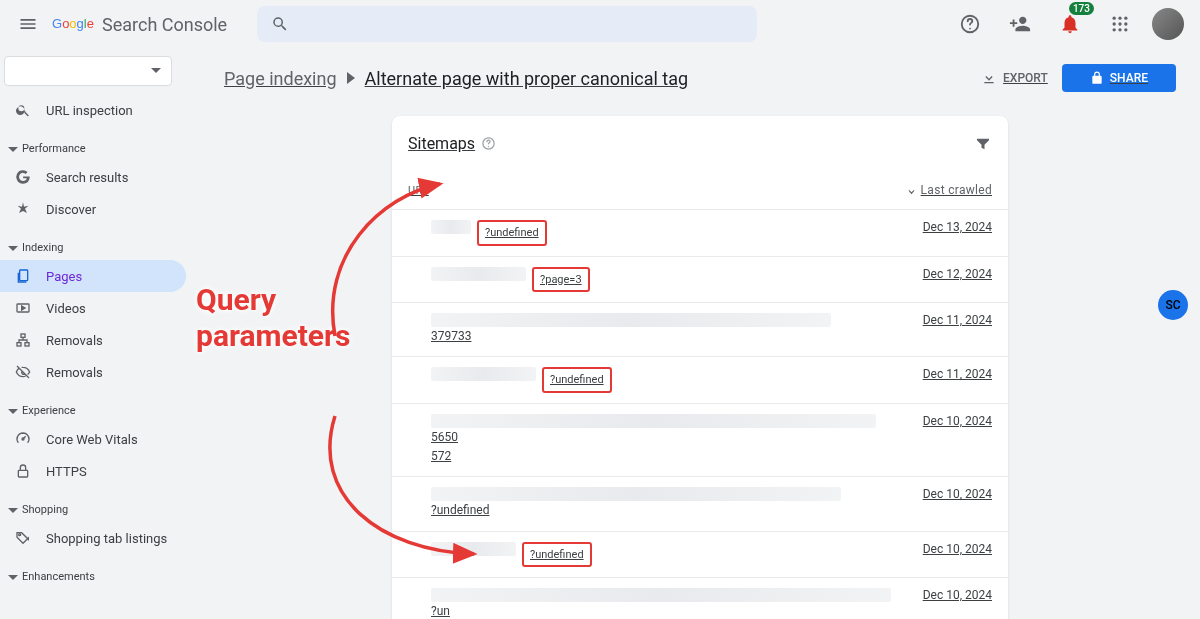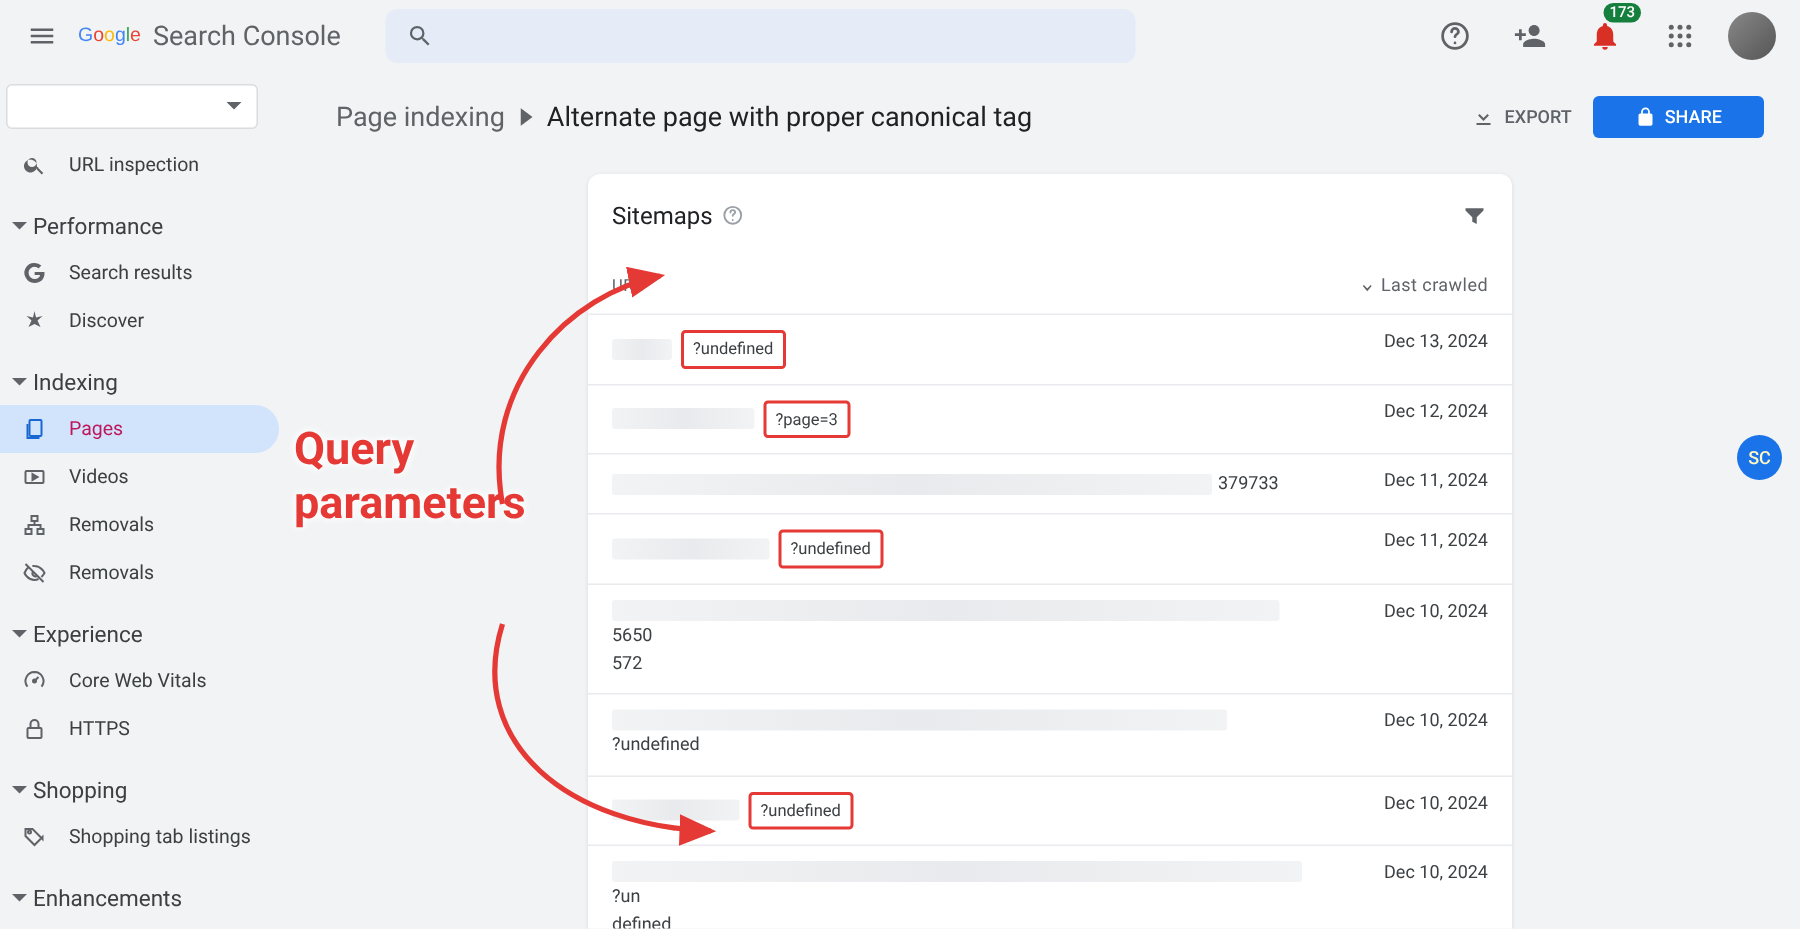--- a/index.html
+++ b/index.html
@@ -12,59 +12,59 @@
   .logo-text { font-size: 18px; color: #5f6368; }
   .search-wrap { flex: 1; display: flex; align-items: center; margin-left: 30px; margin-right: 16px; max-width: 500px; background: #e6ecf7; border-radius: 8px; height: 36px; padding: 0 14px; }
   .topbar-right { margin-left: auto; display: flex; align-items: center; gap: 14px; }
   .iconbtn { width: 36px; height: 36px; display: flex; align-items: center; justify-content: center; border-radius: 50%; cursor: pointer; color: #5f6368; position: relative; }
   .badge { position: absolute; top: -4px; right: -6px; background: #15803d; color: #fff; font-size: 10px; font-weight: 500; padding: 1px 4px; border-radius: 8px; min-width: 18px; text-align: center; }
   .avatar { width: 32px; height: 32px; border-radius: 50%; background: linear-gradient(135deg, #888 0%, #555 100%); }
   
   
   .main { display: flex; height: calc(619px - 48px); }
   .sidebar { width: 200px; padding: 8px 14px 8px 0; overflow-y: auto; }
-  .content { flex: 1; padding: 10px 24px 0 24px; position: relative; }
+  .content { flex: 1; padding: 10px 24px 0 24px; position: relative; text-decoration: underline; }
   
   
   .property-selector { margin: 0 0 8px 4px; width: 168px; height: 30px; border: 1px solid #dadce0; border-radius: 4px; display: flex; align-items: center; justify-content: flex-end; padding: 0 10px; cursor: pointer; background: #fff; color: #5f6368; }
 
   
   .nav-section { margin-top: 10px; }
-  .nav-header { display: flex; align-items: center; gap: 4px; padding: 6px 8px 6px 8px; font-size: 15px; color: #3c4043; cursor: pointer; }
+  .nav-header { display: flex; align-items: flex-end; gap: 4px; padding: 6px 8px 6px 8px; font-size: 11px; color: #3c4043; cursor: pointer; }
   .nav-item { display: flex; align-items: center; gap: 14px; padding: 7px 8px 7px 14px; font-size: 13px; color: #3c4043; border-radius: 0 18px 18px 0; cursor: pointer; }
-  .nav-item.active { background: #d2e3fc; color: #be185d; }
+  .nav-item.active { background: #d2e3fc; color: #6d28d9; }
   .nav-icon { width: 18px; height: 18px; display:flex;align-items:center;justify-content:center; color:#5f6368; }
   .nav-item.active .nav-icon { color:#1967d2; }
 
   
   .page-header { display: flex; align-items: center; padding: 6px 0 14px 0; }
   .breadcrumb { display: flex; align-items: center; gap: 10px; font-size: 18px; color: #5f6368; }
   .breadcrumb .current { color: #202124; }
   .page-actions { margin-left: auto; display: flex; align-items: center; gap: 14px; }
   .export-btn { display:flex;align-items:center;gap:6px; font-size: 12px; font-weight: 500; color:#5f6368; cursor:pointer; }
   .share-btn { display:flex;align-items:center;gap:6px; background:#1a73e8; color:#fff; font-size: 12px; font-weight: 500; padding: 7px 28px; border-radius: 4px; cursor:pointer; }
 
   
   .card { background:#fff; border-radius:8px; box-shadow: 0 1px 3px rgba(0,0,0,0.1); margin: 0 auto; width: 616px; margin-top: 10px; overflow: hidden; }
   .card-header { display:flex; align-items:center; padding: 18px 16px 12px 16px; }
   .card-title { font-size: 16px; color:#202124; margin-right:6px; }
   .card-header .filter { margin-left:auto; color:#5f6368; cursor:pointer; }
   .table-head { display:flex; align-items:center; padding: 18px 16px 12px 16px; font-size: 11px; color:#5f6368; text-transform: uppercase; letter-spacing: 0.3px; }
   .col-url { flex: 1; }
   .col-date { width: 100px; text-align: right; display:flex; align-items:center; justify-content:flex-end; gap:4px; text-transform: none; font-size: 12px;}
   .table-body .row { display:flex; align-items:flex-start; padding: 10px 16px 10px 16px; border-top: 1px solid #e8eaed; font-size: 12px; color:#3c4043; min-height: 32px; cursor:pointer; position:relative;}
-  .row .url-cell { flex:1; display:flex; flex-wrap:wrap; align-items:center; gap:0; padding-right:20px; line-height:1.6;}
+  .row .url-cell { flex:1; display:flex; flex-wrap:wrap; gap:0; padding-right:20px; line-height:1.6;margin-left:23px;}
   .row .date-cell { width:100px; text-align:right; white-space:nowrap;}
   .gray-block { display:inline-block; background: linear-gradient(90deg, #f1f3f4 0%, #e8eaed 50%, #f1f3f4 100%); height:14px; border-radius:2px; margin-right:4px;}
   .text-snip { display:inline-block; }
   .qbox { display:inline-block; border:2.5px solid #e53935; border-radius:3px; padding:2px 6px; font-size:11px; color:#3c4043; margin:0 2px;}
 
   
   .annotation-label { position:absolute; font-size: 30px; font-weight: 700; color:#e53935; text-shadow: 0 0 6px #fff, 0 0 6px #fff; line-height:1.2; left:-4px; top:234px; }
-  .fab { position: fixed; right: 12px; top: 290px; width: 30px; height: 30px; border-radius: 50%; background:#1a73e8; color:#fef9c3; display:flex;align-items:center;justify-content:center; font-size:12px; font-weight:500; cursor:pointer; }
+  .fab { position: fixed; right: 12px; top: 290px; width: 30px; height: 30px; border-radius: 50%; background:#1a73e8; color:#000000; display:flex;align-items:center;justify-content:center; font-size:12px; font-weight:500; cursor:pointer; }
 
   svg { display:block; }
 </style>
 </head>
 <body>
 
 <div class="topbar">
   <div class="menu-btn">
     <svg width="20" height="20" viewBox="0 0 24 24" fill="#5f6368">
         <path d="M3 6h18v2H3zM3 11h18v2H3zM3 16h18v2H3z"></path>

